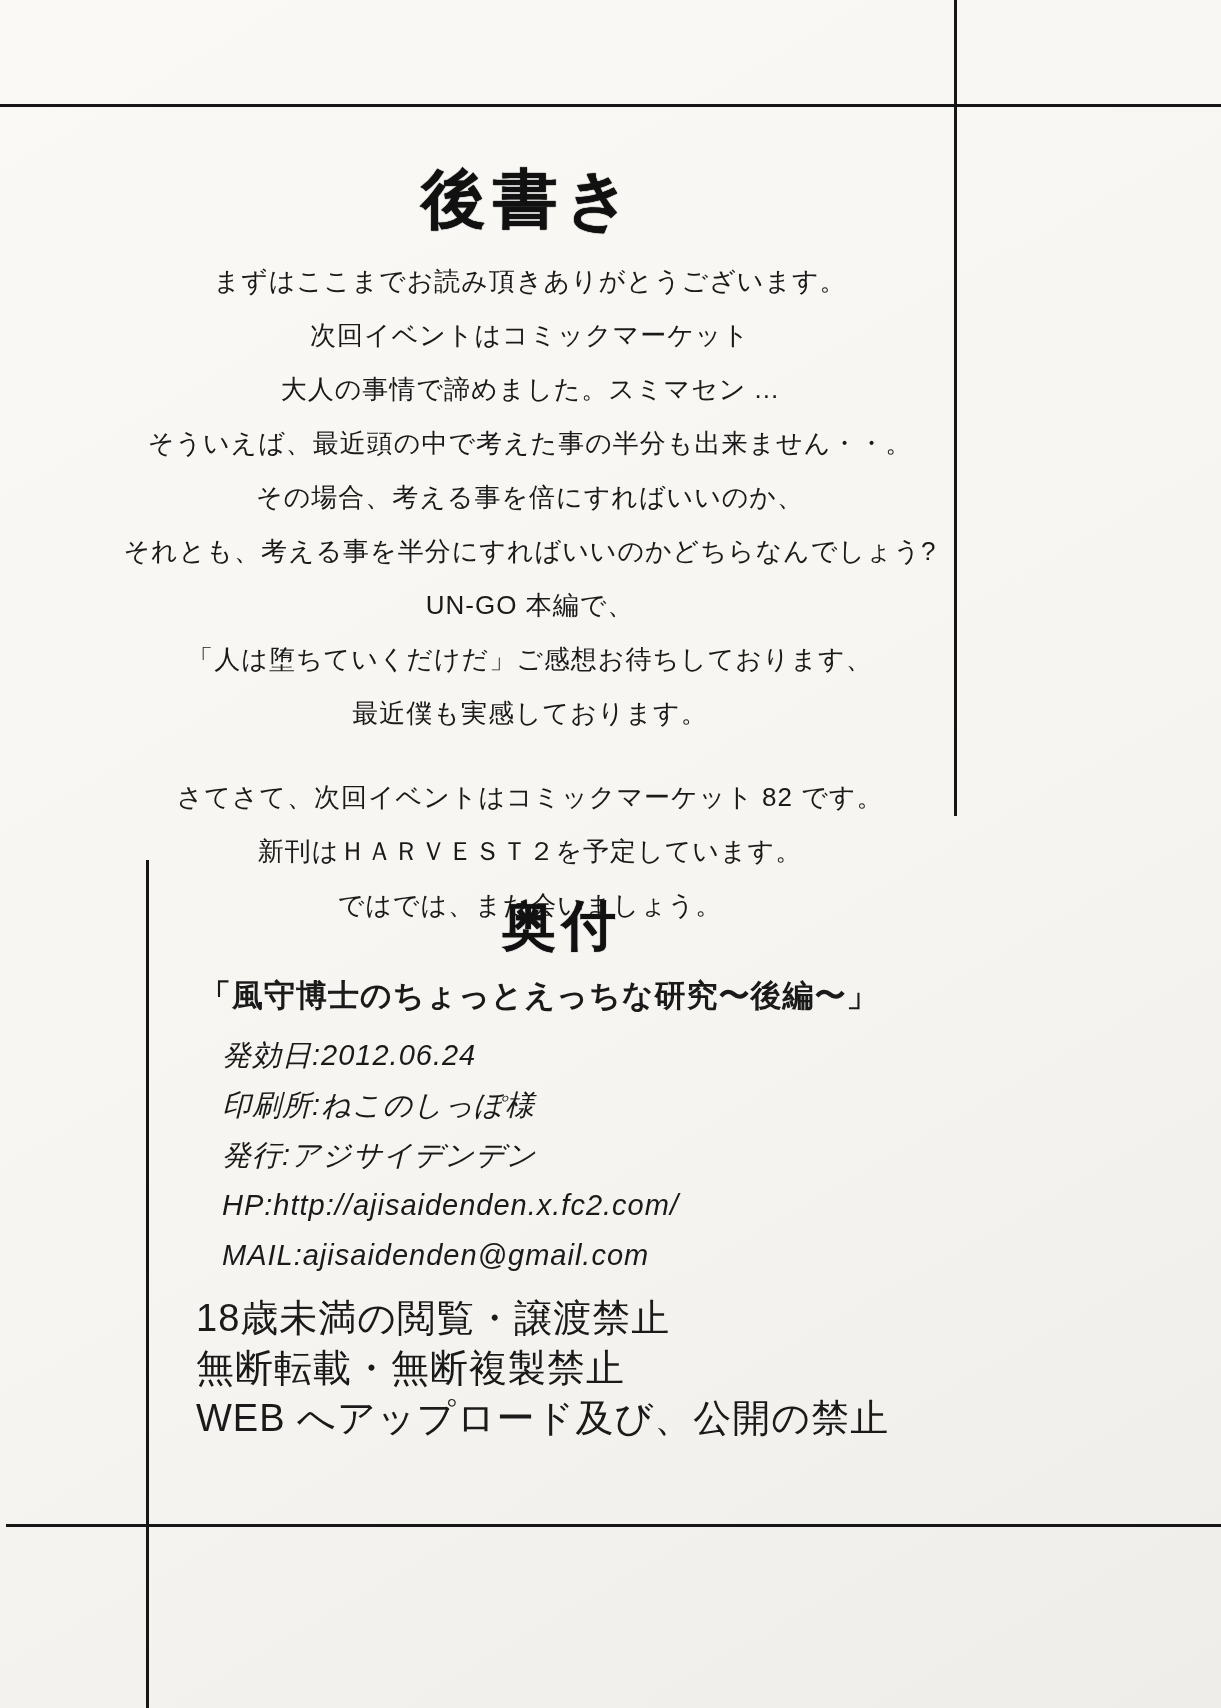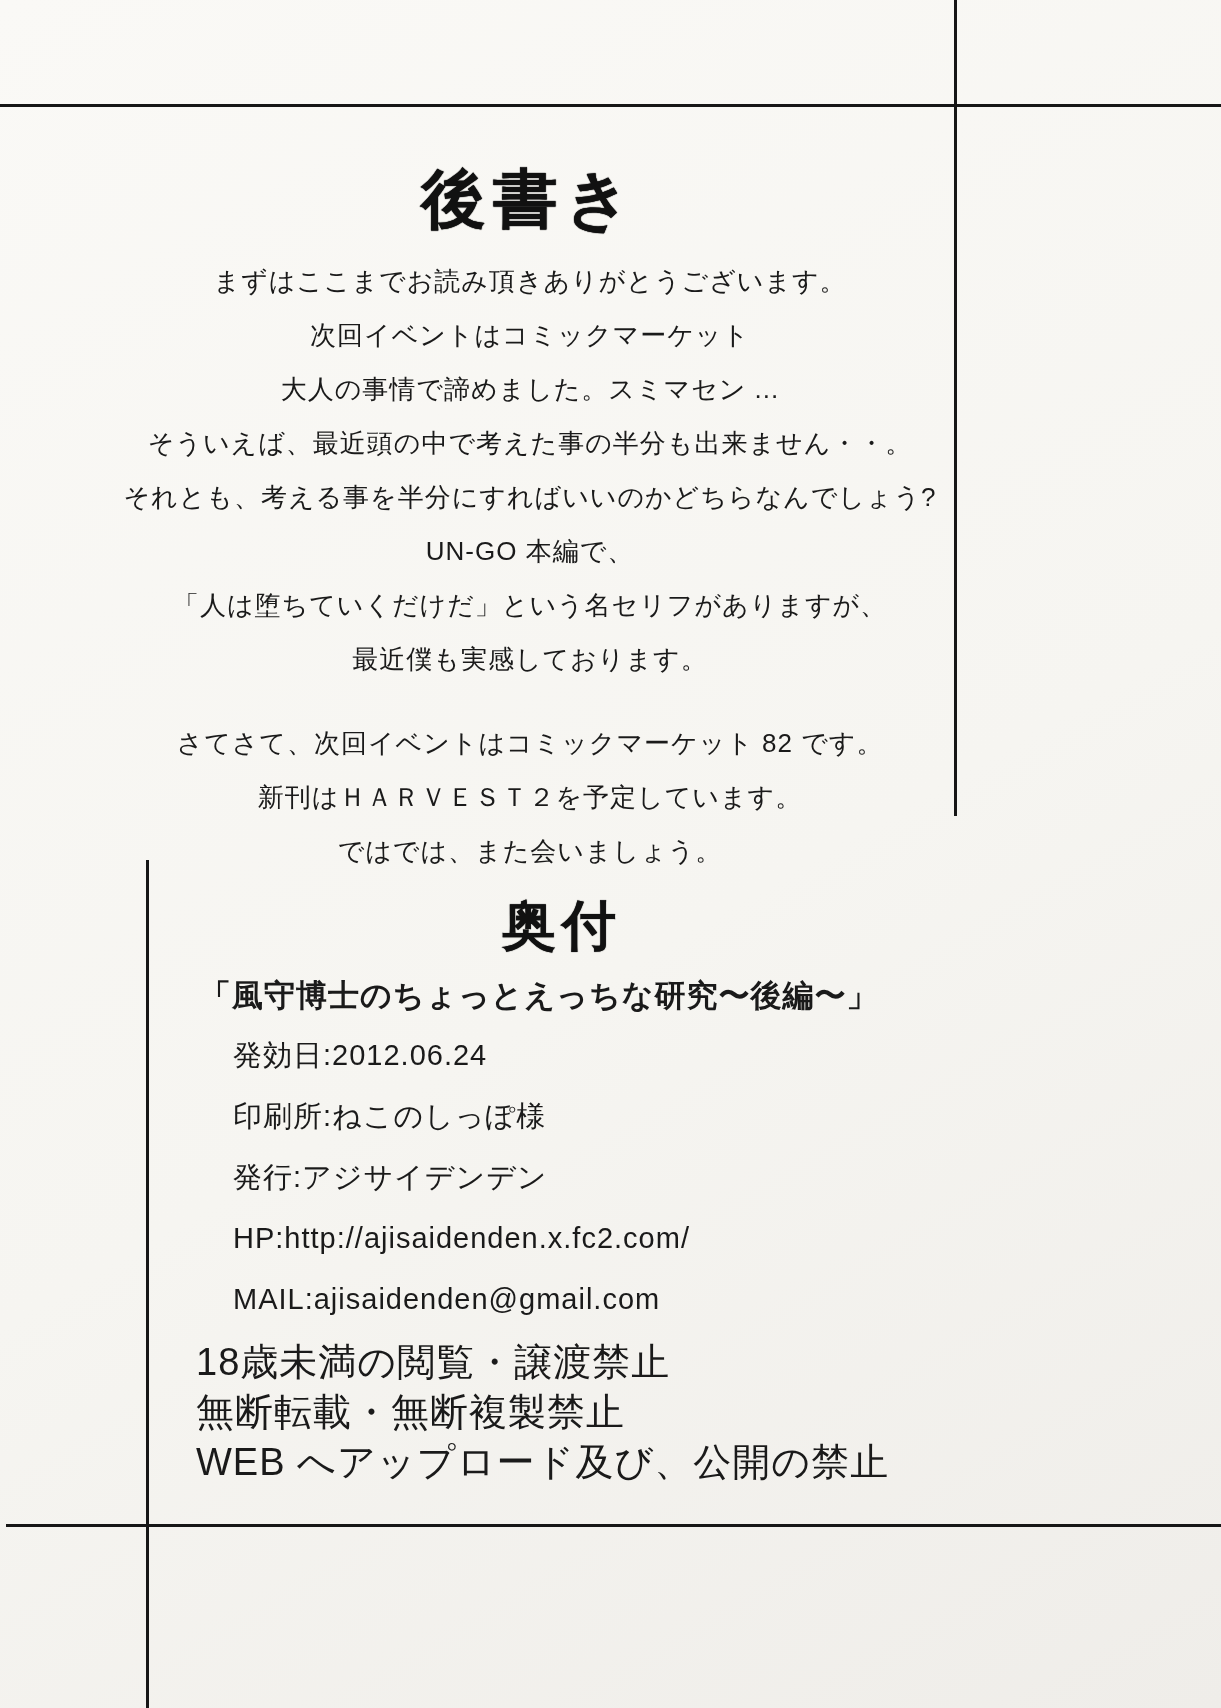--- a/index.html
+++ b/index.html
@@ -72,26 +72,27 @@
   .book-title {
     margin: 22px 0 9px 200px;
     font-size: 31px;
     line-height: 40px;
     font-weight: bold;
     letter-spacing: 1px;
     white-space: nowrap;
   }
   .details { margin: 14px 0 0 222px; }
   .details p {
-    margin: 11px;
+    margin: 0;
     font-size: 29px;
     line-height: 50px;
     letter-spacing: 1px;
     font-weight: 500;
     white-space: nowrap;
+    font-style: italic;
   }
   .notices { margin: 13px 0 0 196px; }
   .notices p {
     margin: 0;
     font-size: 38px;
     line-height: 50px;
     letter-spacing: 1px;
     font-weight: 500;
     white-space: nowrap;
   }
@@ -105,23 +106,24 @@
   <div class="rule rule-vright"></div>
   <div class="rule rule-vleft"></div>
   <div class="rule rule-bottom"></div>
 
   <section class="afterword">
     <h1 class="pop-title">後書き</h1>
     <p class="aw-line">まずはここまでお読み頂きありがとうございます。</p>
     <p class="aw-line">次回イベントはコミックマーケット</p>
     <p class="aw-line">大人の事情で諦めました。スミマセン ...</p>
     <p class="aw-line">そういえば、最近頭の中で考えた事の半分も出来ません・・。</p>
+    <p class="aw-line">その場合、考える事を倍にすればいいのか、</p>
     <p class="aw-line">それとも、考える事を半分にすればいいのかどちらなんでしょう?</p>
     <p class="aw-line">UN-GO 本編で、</p>
-    <p class="aw-line">「人は堕ちていくだけだ」という名セリフがありますが、</p>
+    <p class="aw-line">「人は堕ちていくだけだ」ご感想お待ちしております、</p>
     <p class="aw-line">最近僕も実感しております。</p>
     <p class="aw-line aw-gap">さてさて、次回イベントはコミックマーケット 82 です。</p>
     <p class="aw-line">新刊はＨＡＲＶＥＳＴ２を予定しています。</p>
     <p class="aw-line">ではでは、また会いましょう。</p>
   </section>
 
   <section class="colophon">
     <h2 class="colophon-title">奥付</h2>
     <p class="book-title">「風守博士のちょっとえっちな研究〜後編〜」</p>
 

